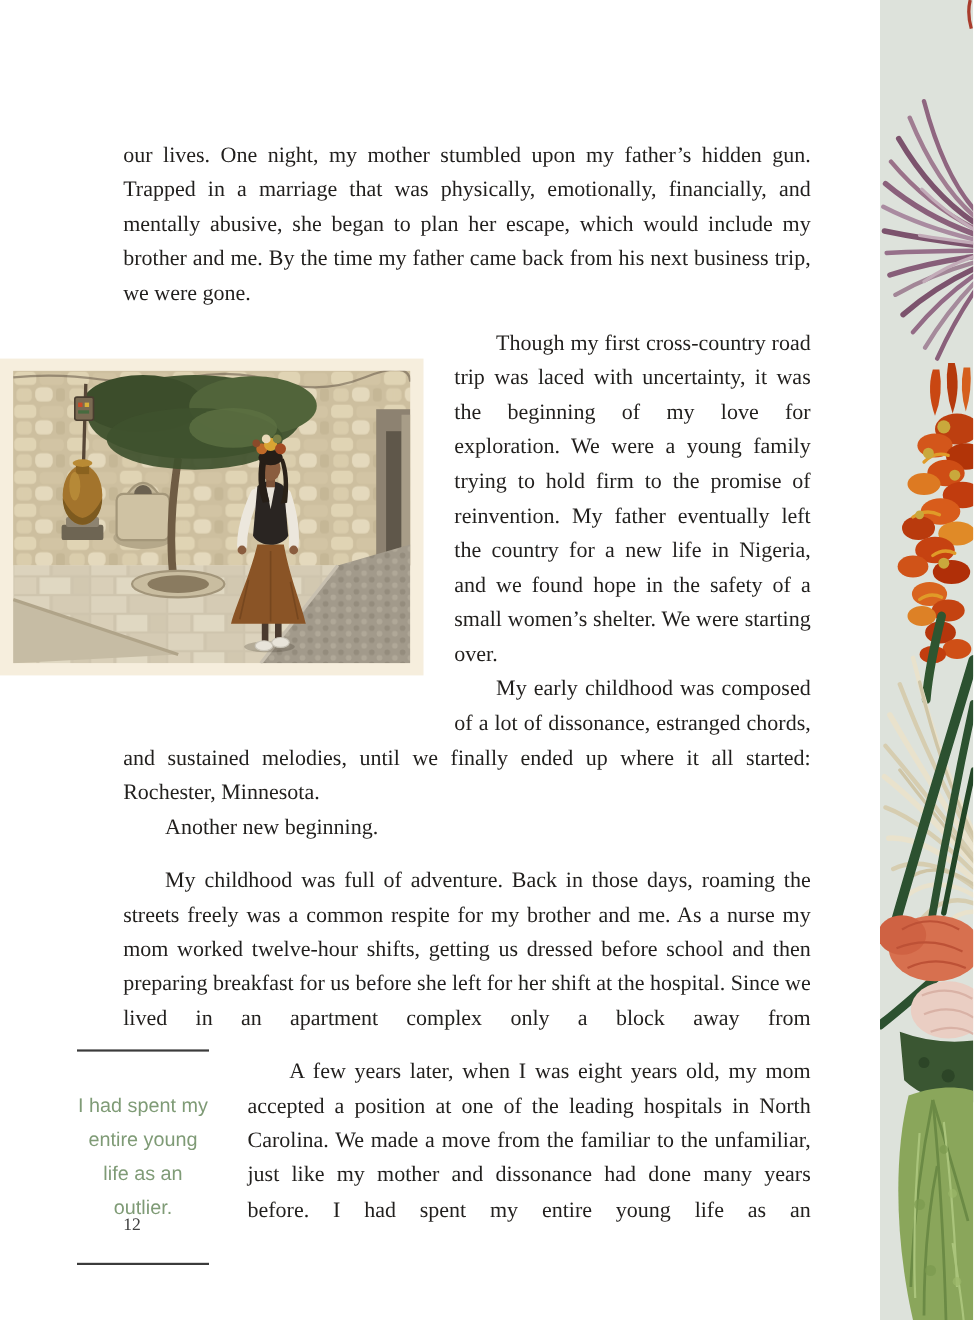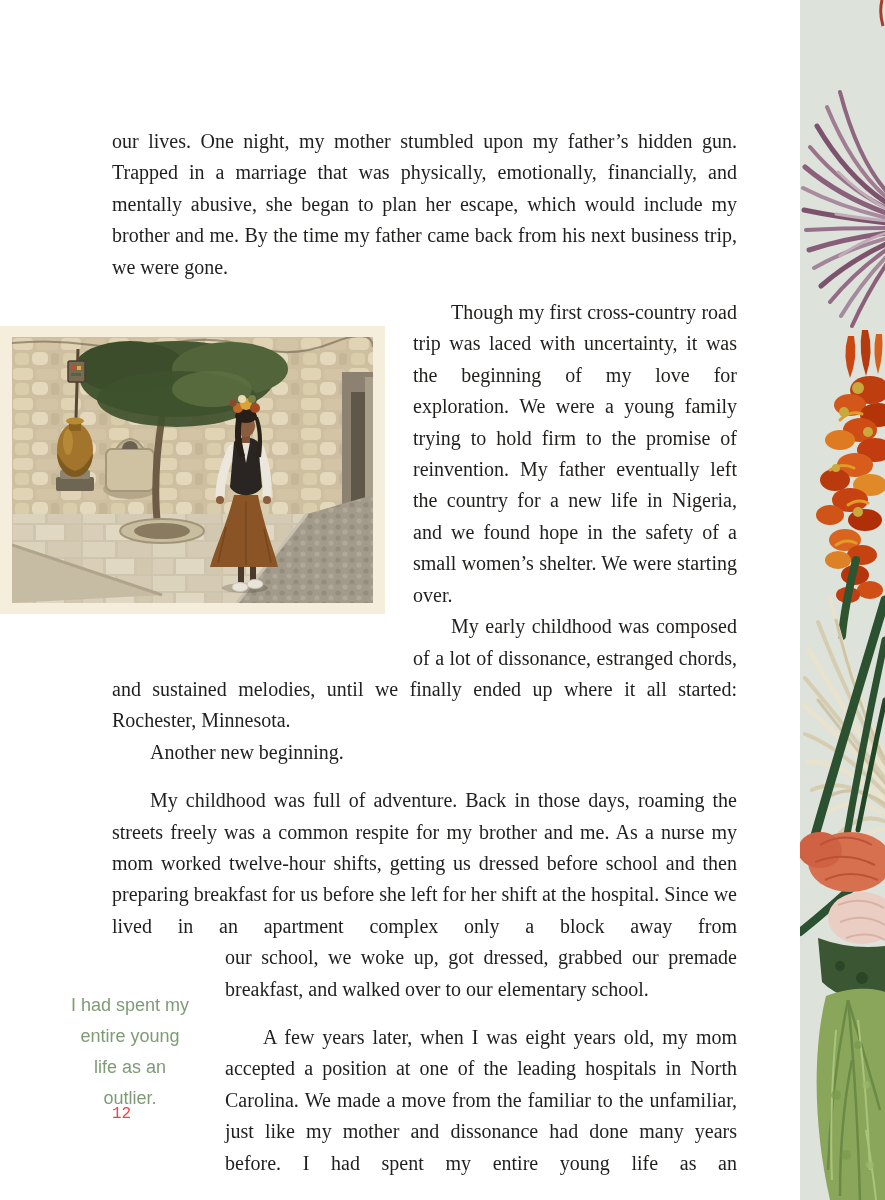--- a/index.html
+++ b/index.html
@@ -21,37 +21,37 @@
   .photo-float {
     float: left; width: 385px; height: 288px;
     margin: 43px 28px 50px -112px;
     background: #f6eedd; padding: 11px 12px; box-sizing: border-box;
   }
   .photo-float svg { display: block; width: 100%; height: 100%; }
 
   .quote-float {
     float: left; width: 120px; height: 196px;
     margin: 12px 35px 8px -42px;
-    display: flex; flex-direction: row;
+    display: flex; flex-direction: column;
   }
   .quote-rule { height: 2px; background: #3b3b3b; }
   .quote-text {
     flex: 1; display: flex; align-items: center; justify-content: center;
     text-align: center; text-indent: 0;
     font-family: "Liberation Sans", sans-serif;
     font-size: 18px; line-height: 31px; color: #7f9b76;
   }
 
   .floral-strip { position: absolute; top: 0; right: 0; width: 85px; height: 1200px; }
   .floral-strip svg { display: block; }
 
   .page-number {
     position: absolute; left: 112px; top: 1105px;
-    font-family: Liberation Mono, monospace;
-    font-size: 16px; color: #ef4444;
+    font-family: Liberation Serif, serif;
+    font-size: 16px; color: #404040;
   }
 </style>
 </head>
 <body>
 
 <div class="page">
 
   <main class="content">
 
     <p class="para">our lives. One night, my mother stumbled upon my father’s hidden gun. Trapped in a marriage that was physically, emotionally, financially, and mentally abusive, she began to plan her escape, which would include my brother and me. By the time my father came back from his next business trip, we were gone.</p>
@@ -168,21 +168,20 @@
     <p class="para indent">My early childhood was composed of a lot of dissonance, estranged chords, and sustained melodies, until we finally ended up where it all started: Rochester, Minnesota.</p>
     <p class="para indent">Another new beginning.</p>
     <p class="para indent force-last">My childhood was full of adventure. Back in those days, roaming the streets freely was a common respite for my brother and me. As a nurse my mom worked twelve-hour shifts, getting us dressed before school and then preparing breakfast for us before she left for her shift at the hospital. Since we lived in an apartment complex only a block away from</p>
 
     <aside class="quote-float">
       <div class="quote-rule"></div>
       <div class="quote-text">I had spent my entire young life as an outlier.</div>
       <div class="quote-rule"></div>
     </aside>
 
-    <p class="para">our school, we woke up, got dressed, grabbed our premade breakfast, and walked over to our elementary school.</p>
     <p class="para indent force-last">A few years later, when I was eight years old, my mom accepted a position at one of the leading hospitals in North Carolina. We made a move from the familiar to the unfamiliar, just like my mother and dissonance had done many years before. I had spent my entire young life as an</p>
   </main>
 
   <aside class="floral-strip">
     <svg width="85" height="1200" viewBox="0 0 85 1200">
       <rect width="85" height="1200" fill="#dde2db"></rect>
       <path d="M82,0 Q79,12 83,26" stroke="#a83c2c" stroke-width="3" fill="none"></path>
 
       <g fill="none" stroke-linecap="round">
         <path d="M95,200 Q60,168 40,92" stroke="#8f6680" stroke-width="4"></path>

